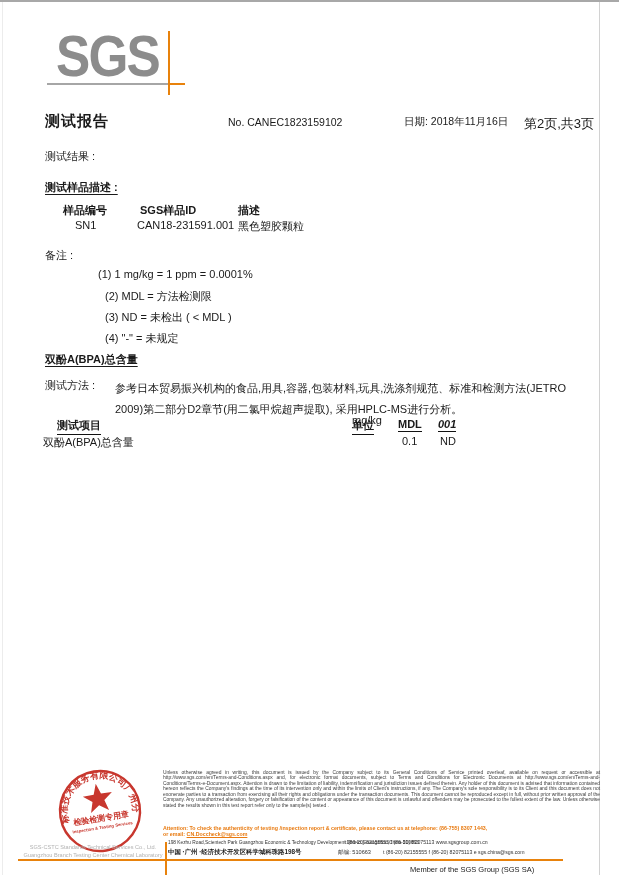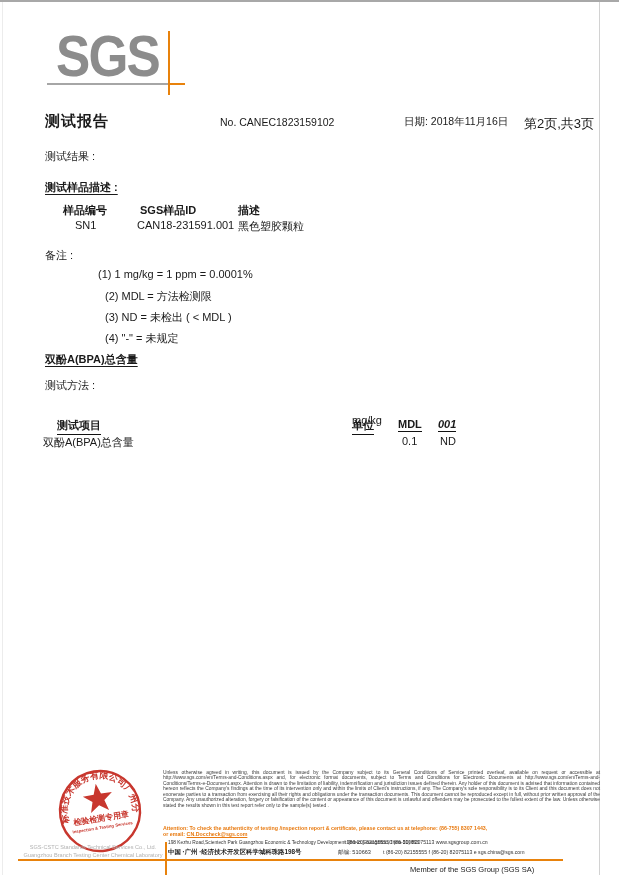--- a/index.html
+++ b/index.html
@@ -16,21 +16,21 @@
 
   
   .logo-text { left:56px; top:26px; font-size:57px; font-weight:bold; color:#8c8c8c;
                letter-spacing:-2px; transform:scaleX(0.90); transform-origin:left top; line-height:1; }
   .logo-underline-gray { left:47px; top:81px; width:121px; height:2px; background:#a6a6a6; }
   .logo-line-orange-h  { left:168px; top:81px; width:17px; height:2px; background:#e8820c; }
   .logo-line-orange-v  { left:168px; top:29px; width:2px;  height:64px; background:#e8820c; }
 
   
   .title     { left:45px;  top:110px; font-size:15px; font-weight:bold; letter-spacing:1px; }
-  .report-no { left:220px; top:114px; font-size:10.5px; }
+  .report-no { left:228px; top:114px; font-size:10.5px; }
   .date      { left:404px; top:113px; font-size:10.5px; }
   .page-info { left:524px; top:113px; font-size:13px; }
 
   .body-txt  { font-size:11px; }
   .b         { font-weight:bold; }
   .u-head    { text-decoration:underline; text-underline-offset:3px; }
 
   .results-label  { left:45px; top:147px; }
   .sample-heading { left:45px; top:178px; }
 
@@ -104,20 +104,21 @@
   <div class="abs body-txt sr-col3">黑色塑胶颗粒</div>
 
   <div class="abs body-txt remarks-label">备注 :</div>
   <div class="abs body-txt note1">(1) 1 mg/kg = 1 ppm = 0.0001%</div>
   <div class="abs body-txt note2">(2) MDL = 方法检测限</div>
   <div class="abs body-txt note3">(3) ND = 未检出 ( &lt; MDL )</div>
   <div class="abs body-txt note4">(4) "-" = 未规定</div>
 
   <div class="abs body-txt b u-head bpa-heading">双酚A(BPA)总含量</div>
   <div class="abs body-txt method-label">测试方法 :</div>
+  <div class="abs method-text">参考日本贸易振兴机构的食品,用具,容器,包装材料,玩具,洗涤剂规范、标准和检测方法(JETRO 2009)第二部分D2章节(用二氯甲烷超声提取), 采用HPLC-MS进行分析。</div>
 
   <div class="abs body-txt b rt-head rt-c1h">测试项目</div>
   <div class="abs body-txt b rt-head rt-c2h">单位</div>
   <div class="abs body-txt b rt-head rt-c3h">MDL</div>
   <div class="abs body-txt rt-head rt-c4h">001</div>
   <div class="abs body-txt rt-c1">双酚A(BPA)总含量</div>
   <div class="abs body-txt rt-c2">mg/kg</div>
   <div class="abs body-txt rt-c3">0.1</div>
   <div class="abs body-txt rt-c4">ND</div>
 

